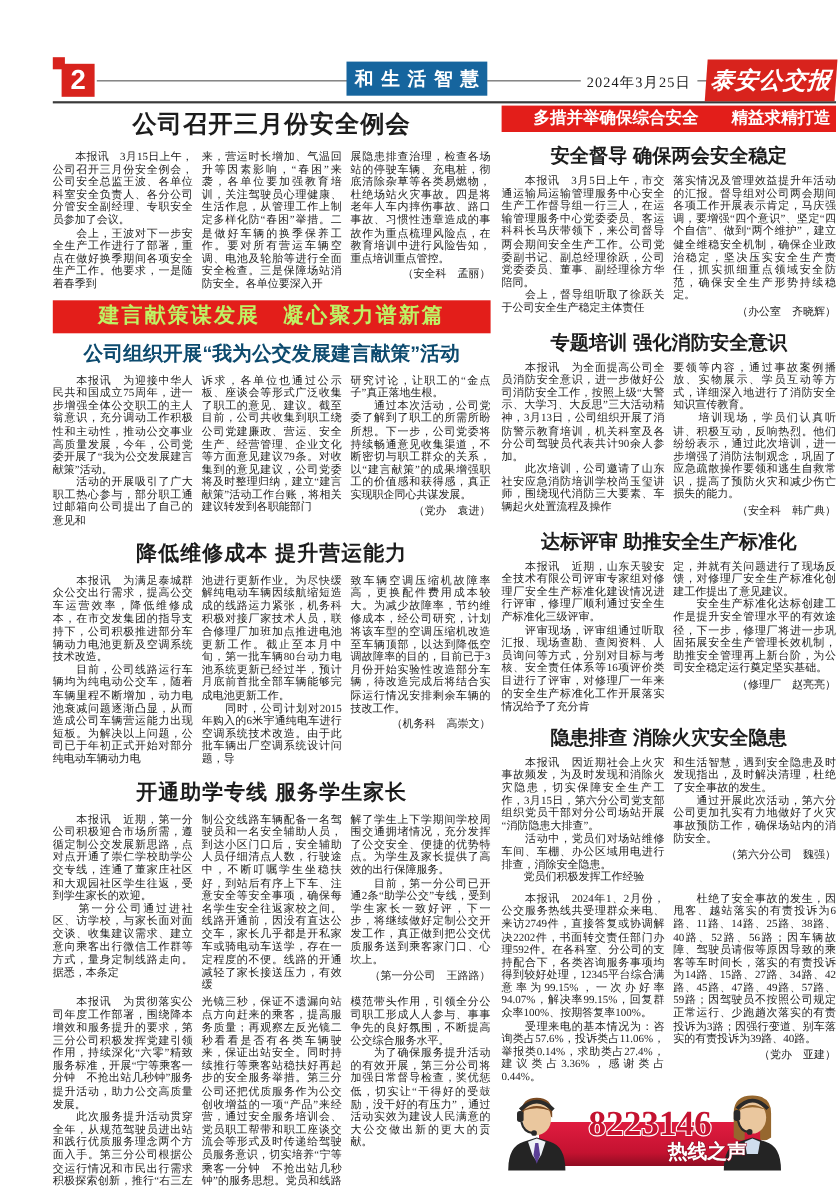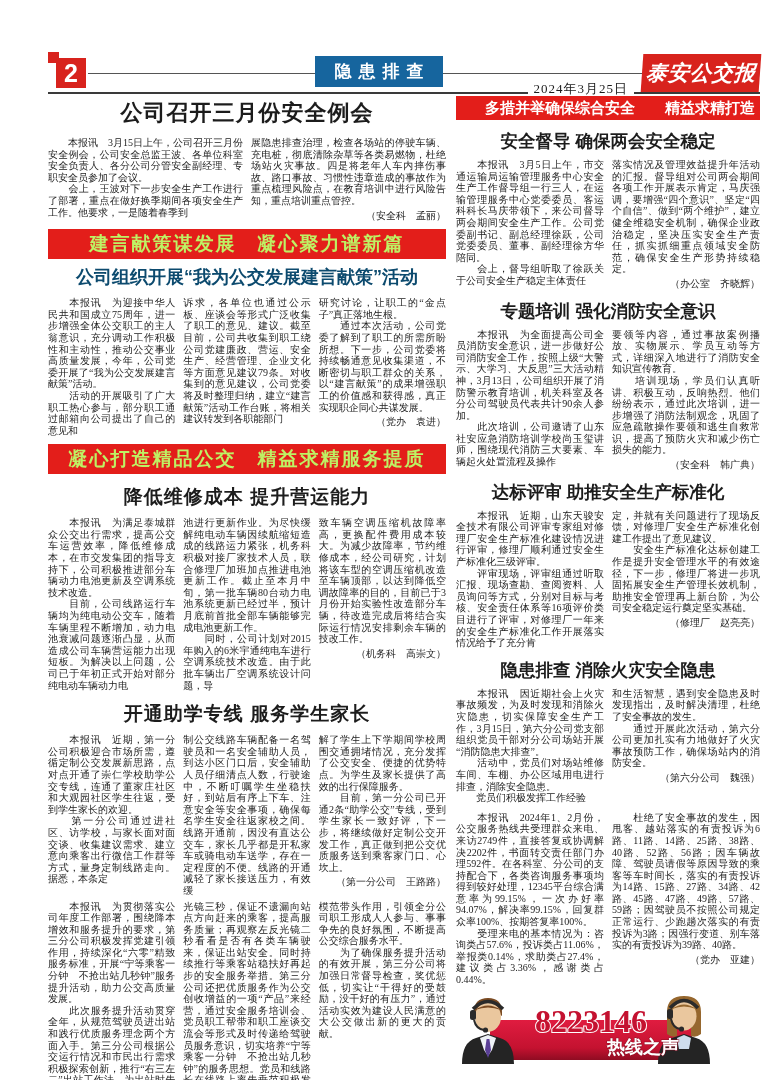--- a/index.html
+++ b/index.html
@@ -8,21 +8,21 @@
   
   .header{position:absolute;left:48px;top:52px;width:712px;height:40px;border-bottom:2px solid #3a3a3a;}
   .header .midline{position:absolute;left:40px;right:4px;top:21px;border-top:1px solid #555;}
   .pn-accent{position:absolute;left:0;top:0;width:11px;height:11px;background:#d8231d;}
   .pn-box{position:absolute;left:8px;top:6px;width:30px;height:30px;background:#d8231d;color:#fff;
           font-family:"Liberation Sans","DejaVu Sans",sans-serif;font-weight:bold;font-size:25px;
           line-height:30px;text-align:center;}
   .section-badge{position:absolute;left:267px;top:4px;width:128px;height:31px;background:#16659e;color:#fff;
           font-family:"Liberation Sans","DejaVu Sans",sans-serif;font-weight:bold;font-size:17px;
           line-height:31px;text-align:center;letter-spacing:7px;padding-left:7px;box-sizing:border-box;}
-  .date{position:absolute;right:126px;top:28px;background:#fff;padding:0 6px;font-size:13px;letter-spacing:1px;}
+  .date{position:absolute;right:126px;top:14px;background:#fff;padding:0 6px;font-size:13px;letter-spacing:1px;}
   .masthead{position:absolute;right:0;top:2px;width:118px;height:38px;background:#d8231d;color:#fff;
           text-align:center;line-height:38px;font-size:21px;font-weight:bold;font-style:italic;
           font-family:"Liberation Serif","DejaVu Serif",serif;transform:skewX(-4deg);letter-spacing:1px;}
   
   .content{position:absolute;left:48px;top:96px;width:712px;display:flex;}
   .left-group{width:398px;margin-right:10px;}
   .right-group{width:304px;}
   .headline1{font-family:"Liberation Sans","DejaVu Sans",sans-serif;font-weight:bold;font-size:22px;
           text-align:center;margin:2px 0 9px;letter-spacing:1px;}
   .headline2{font-family:"Liberation Sans","DejaVu Sans",sans-serif;font-weight:bold;font-size:19px;
@@ -44,52 +44,52 @@
 </style>
 </head>
 <body>
 
 <div class="page">
 
   <div class="header">
     <div class="midline"></div>
     <div class="pn-accent"></div>
     <div class="pn-box">2</div>
-    <div class="section-badge">隐患排查</div>
+    <div class="section-badge">和生活智慧</div>
     <div class="date">2024年3月25日</div>
     <div class="masthead">泰安公交报</div>
   </div>
 
   <div class="content">
 
     <div class="left-group">
 
       <section>
         <h1 class="headline1">公司召开三月份安全例会</h1>
         <div class="cols">
           <div class="col">　　本报讯　3月15日上午，公司召开三月份安全例会，公司安全总监王波、各单位科室安全负责人、各分公司分管安全副经理、专职安全员参加了会议。
 　　会上，王波对下一步安全生产工作进行了部署，重点在做好换季期间各项安全生产工作。他要求，一是随着春季到</div>
+          <div class="col">来，营运时长增加、气温回升等因素影响，“春困”来袭，各单位要加强教育培训，关注驾驶员心理健康、生活作息，从管理工作上制定多样化防“春困”举措。二是做好车辆的换季保养工作。要对所有营运车辆空调、电池及轮胎等进行全面安全检查。三是保障场站消防安全。各单位要深入开</div>
           <div class="col"><span>展隐患排查治理，检查各场站的停驶车辆、充电桩，彻底清除杂草等各类易燃物，杜绝场站火灾事故。四是将老年人车内摔伤事故、路口事故、习惯性违章造成的事故作为重点梳理风险点，在教育培训中进行风险告知，重点培训重点管控。</span><div class="byline">（安全科　孟丽）</div></div>
         </div>
       </section>
 
       <section>
         <div class="banner-red">建言献策谋发展　凝心聚力谱新篇</div>
         <h2 class="sub-red">公司组织开展“我为公交发展建言献策”活动</h2>
         <div class="cols">
           <div class="col">　　本报讯　为迎接中华人民共和国成立75周年，进一步增强全体公交职工的主人翁意识，充分调动工作积极性和主动性，推动公交事业高质量发展，今年，公司党委开展了“我为公交发展建言献策”活动。
 　　活动的开展吸引了广大职工热心参与，部分职工通过邮箱向公司提出了自己的意见和</div>
           <div class="col">诉求，各单位也通过公示板、座谈会等形式广泛收集了职工的意见、建议。截至目前，公司共收集到职工绕公司党建廉政、营运、安全生产、经营管理、企业文化等方面意见建议79条。对收集到的意见建议，公司党委将及时整理归纳，建立“建言献策”活动工作台账，将相关建议转发到各职能部门</div>
           <div class="col"><span>研究讨论，让职工的“金点子”真正落地生根。
 　　通过本次活动，公司党委了解到了职工的所需所盼所想。下一步，公司党委将持续畅通意见收集渠道，不断密切与职工群众的关系，以“建言献策”的成果增强职工的价值感和获得感，真正实现职企同心共谋发展。</span><div class="byline">（党办　袁进）</div></div>
         </div>
       </section>
 
       <section>
-        <div class="banner-red">凝心打造精品公交　精益求精服务提质</div>
         <h2 class="headline2">降低维修成本 提升营运能力</h2>
         <div class="cols">
           <div class="col">　　本报讯　为满足泰城群众公交出行需求，提高公交车运营效率，降低维修成本，在市交发集团的指导支持下，公司积极推进部分车辆动力电池更新及空调系统技术改造。
 　　目前，公司线路运行车辆均为纯电动公交车，随着车辆里程不断增加，动力电池衰减问题逐渐凸显，从而造成公司车辆营运能力出现短板。为解决以上问题，公司已于年初正式开始对部分纯电动车辆动力电</div>
           <div class="col">池进行更新作业。为尽快缓解纯电动车辆因续航缩短造成的线路运力紧张，机务科积极对接厂家技术人员，联合修理厂加班加点推进电池更新工作。截止至本月中旬，第一批车辆80台动力电池系统更新已经过半，预计月底前首批全部车辆能够完成电池更新工作。
 　　同时，公司计划对2015年购入的6米宇通纯电车进行空调系统技术改造。由于此批车辆出厂空调系统设计问题，导</div>
           <div class="col"><span>致车辆空调压缩机故障率高，更换配件费用成本较大。为减少故障率，节约维修成本，经公司研究，计划将该车型的空调压缩机改造至车辆顶部，以达到降低空调故障率的目的，目前已于3月份开始实验性改造部分车辆，待改造完成后将结合实际运行情况安排剩余车辆的技改工作。</span><div class="byline">（机务科　高崇文）</div></div>
         </div>
       </section>
 

